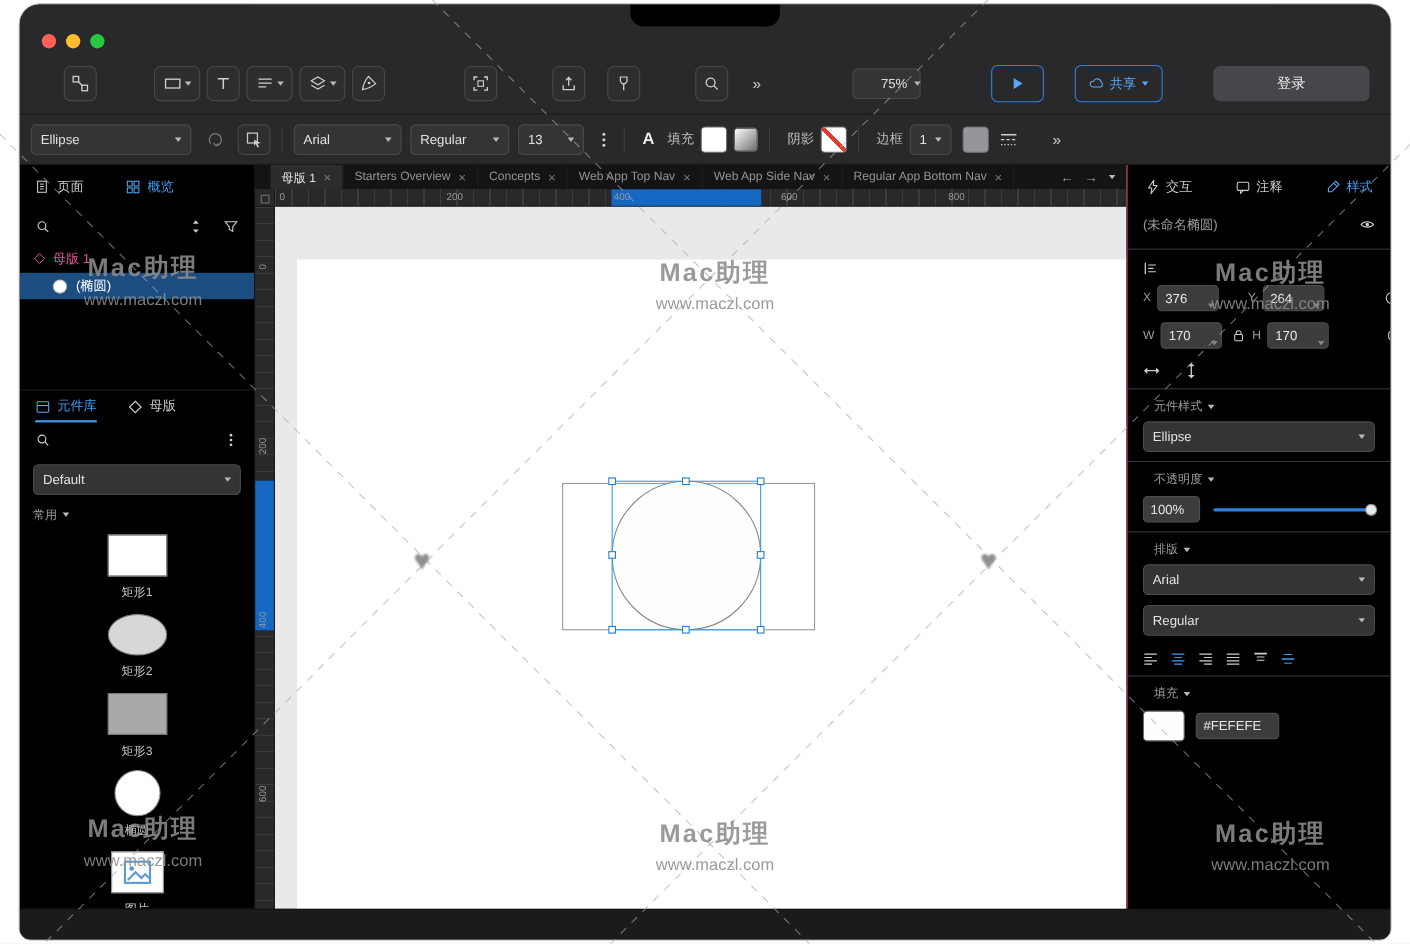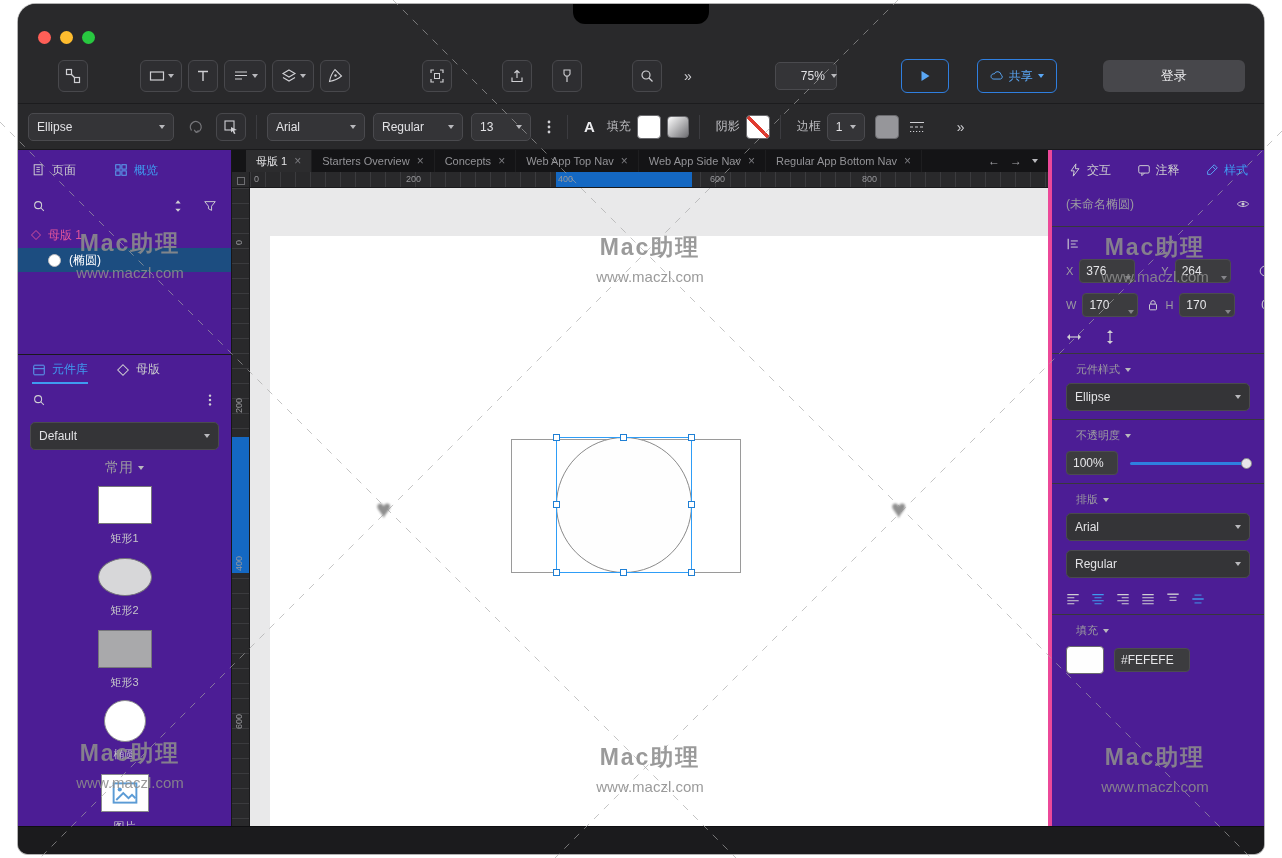--- a/index.html
+++ b/index.html
@@ -37,23 +37,23 @@
   .fb-sep{width:1px;height:24px;background:#3c3c40;margin:0 10px;}
   .fb-label{color:#bdbdc1;font-size:12px;margin:0 6px;white-space:nowrap;}
   .swatch{width:24px;height:24px;border:1px solid #6a6a6e;border-radius:4px;background:#ffffff;}
   .swatch.shadow{background:linear-gradient(45deg,transparent 44%,#e03b30 44%,#e03b30 56%,transparent 56%),#ffffff;}
   .swatch.border-c{background:#96969a;}
   .grad{width:22px;height:22px;border:1px solid #6a6a6e;border-radius:4px;background:linear-gradient(135deg,#fdfdfd 0%,#6f6f73 100%);}
   .fb-a{font-weight:bold;font-size:15px;color:#ececef;padding:0 6px;}
 
   
   .main{flex:1;display:flex;min-height:0;}
-  .sidebar{background:#4c1d95;flex:0 0 auto;display:flex;flex-direction:column;overflow:hidden;}
+  .sidebar{background:#000000;flex:0 0 auto;display:flex;flex-direction:column;overflow:hidden;}
   .left-sb{width:214px;border-right:1px solid #161618;}
-  .right-sb{width:216px;border-left:4px solid #ec4899;position:relative;}
+  .right-sb{width:240px;border-left:1px solid #ec4899;position:relative;}
   .center{width:816px;display:flex;flex-direction:column;min-width:0;}
 
   
   .tabstrip{height:22px;background:#141416;display:flex;align-items:stretch;flex:0 0 auto;}
   .tabs{display:flex;flex:1;overflow:hidden;padding-left:14px;}
   .tab{display:flex;align-items:center;gap:7px;padding:0 10px;font-size:11px;color:#939397;
     border-right:1px solid #1e1e20;white-space:nowrap;}
   .tab.active{background:#2c2c2e;color:#e4e4e6;}
   .tab-close{color:#7c7c80;font-size:12px;line-height:1;}
   .tabnav{display:flex;align-items:center;gap:10px;padding:0 10px;color:#a5a5a9;font-size:12px;}
@@ -94,21 +94,21 @@
   .treeitem{height:24px;display:flex;align-items:center;gap:8px;padding:0 12px 0 30px;font-size:12px;color:#c6c6ca;flex:0 0 auto;}
   .treeitem.sel-row{background:#1c4d80;color:#ffffff;}
   .ti-ellipse{width:13px;height:13px;border-radius:50%;background:#ffffff;border:1px solid #bdbdbf;}
   .ti-rect{width:14px;height:9px;background:#222224;border:1px solid #8e8e92;}
   .lp-spacer{height:82px;flex:0 0 auto;}
   .lib-tabs{height:30px;display:flex;align-items:stretch;gap:28px;padding:0 14px;border-top:1px solid #1a1a1c;flex:0 0 auto;}
   .lib-tab{display:flex;align-items:center;gap:6px;font-size:12px;color:#c9c9cd;position:relative;}
   .lib-tab.blue{color:#3f9bf0;}
   .lib-tab.blue::after{content:"";position:absolute;left:0;right:0;bottom:0;height:2px;background:#3f9bf0;}
   .lib-select{margin:6px 12px;height:28px;flex:0 0 auto;}
-  .sectionrow{height:24px;display:flex;align-items:center;gap:5px;padding:0 12px;font-size:14px;color:#9d9da1;flex:0 0 auto;justify-content:center;}
+  .sectionrow{height:24px;display:flex;align-items:center;gap:5px;padding:0 12px;font-size:11px;color:#9d9da1;flex:0 0 auto;}
   .compgrid{display:grid;grid-template-columns:1fr;row-gap:8px;padding:4px 10px 0;flex:1;overflow:hidden;}
   .comp{display:flex;flex-direction:column;align-items:center;justify-content:flex-start;height:64px;}
   .comp-icon{height:42px;display:flex;align-items:center;justify-content:center;}
   .comp-label{font-size:11px;color:#c6c6ca;margin-top:5px;}
   .c-rect{width:54px;height:38px;background:#ffffff;border:1px solid #77777b;}
   .c-rect.light{background:#d7d7d9;}
   .c-rect.mid{background:#a9a9ab;}
   .c-circle{width:42px;height:42px;border-radius:50%;background:#ffffff;border:1px solid #8a8a8e;}
   .c-img{width:48px;height:38px;background:#ffffff;border:1px solid #8a8a8e;display:flex;align-items:center;justify-content:center;color:#5b9bd5;}
   .c-ph{width:48px;height:38px;background:

